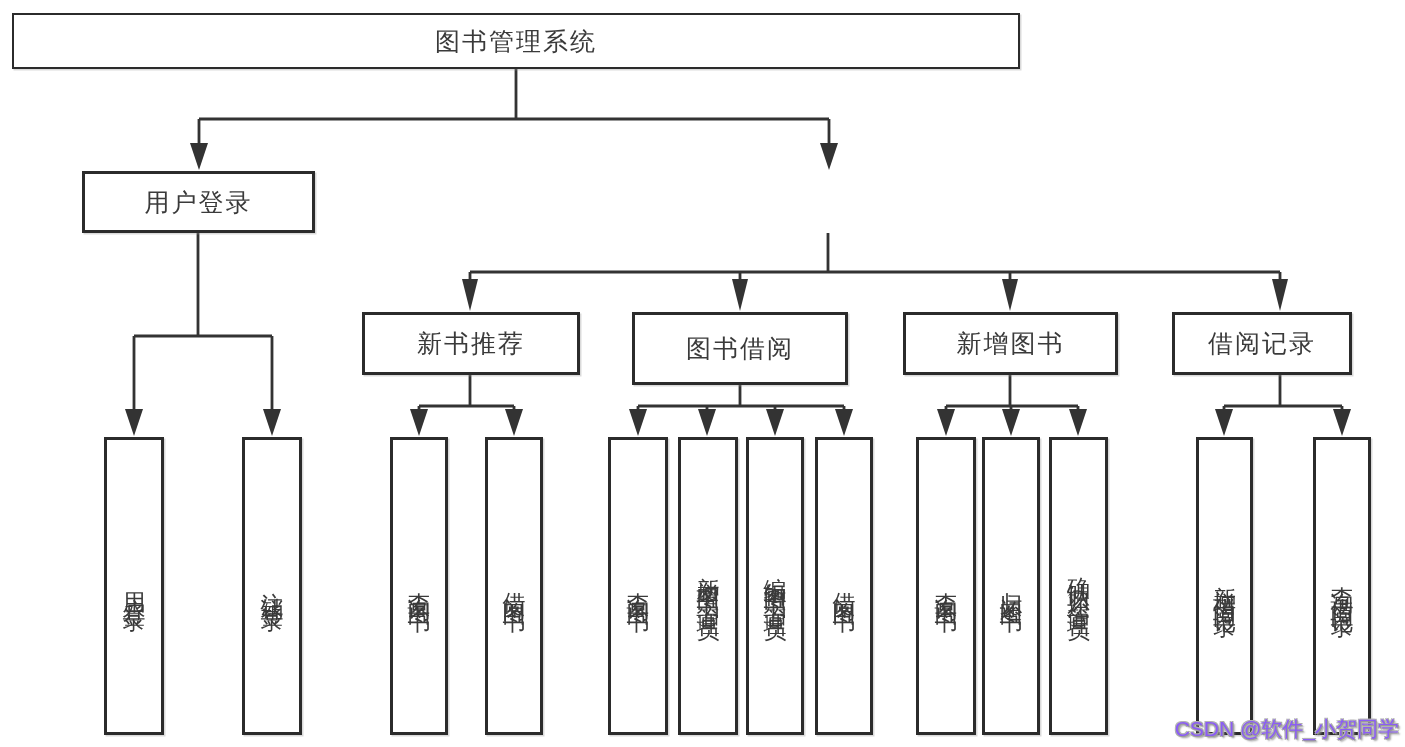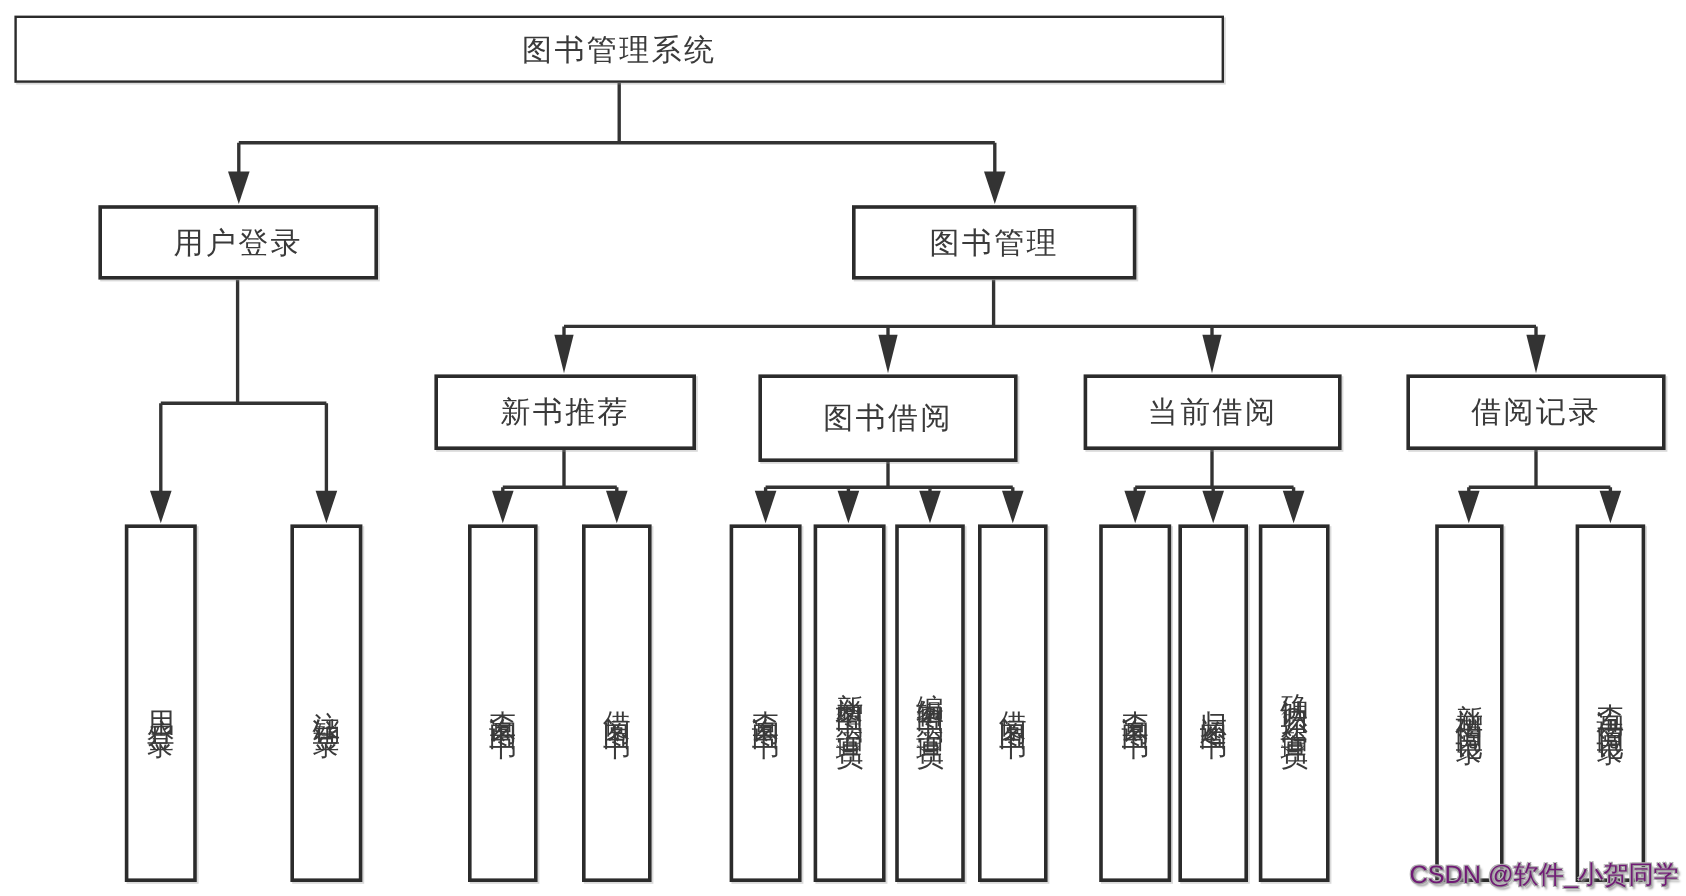--- a/index.html
+++ b/index.html
@@ -30,21 +30,21 @@
   .box.v span{
     writing-mode:vertical-rl;
     text-orientation:mixed;
     letter-spacing:6px;
     line-height:1;
   }
   #watermark{
     position:absolute;
     right:6px;bottom:4px;
     font-size:21px;
-    color:#701a75;
+    color:#8b5cf6;
     text-shadow:1px 1px 0 #9a9a9a,-1px -1px 0 #b5b5b5,1px -1px 0 #ababab,-1px 1px 0 #ababab,2px 2px 2px #8d8d8d;
     white-space:nowrap;
   }
 </style>
 </head>
 <body>
 
 <div id="canvas">
 
   <svg id="connectors" viewBox="0 0 1405 747" xmlns="http://www.w3.org/2000/svg">
@@ -86,26 +86,25 @@
     <g>
       <path d="M1280 375 V406 M1224 406 H1342 M1224 406 V411 M1342 406 V411"></path>
       <polygon points="1215,409 1233,409 1224,436"></polygon>
       <polygon points="1333,409 1351,409 1342,436"></polygon>
     </g>
   </svg>
 
   <div class="box h root" style="left:12px;top:13px;width:1008px;height:56px;">图书管理系统</div>
 
   <div class="box h" style="left:82px;top:171px;width:233px;height:62px;">用户登录</div>
-  <div class="box h" style="left:710px;top:171px;width:237px;height:62px;">图书管理</div>
 
   <div class="box h" style="left:362px;top:312px;width:218px;height:63px;text-align:center;">新书推荐</div>
   <div class="box h" style="left:632px;top:312px;width:216px;height:73px;">图书借阅</div>
-  <div class="box h" style="left:903px;top:312px;width:215px;height:63px;">当前借阅</div>
-  <div class="box h" style="left:1172px;top:312px;width:216px;height:63px;">借阅记录</div>
+  <div class="box h" style="left:903px;top:312px;width:215px;height:63px;">新增图书</div>
+  <div class="box h" style="left:1172px;top:312px;width:180px;height:63px;">借阅记录</div>
 
   <div class="box v" style="left:104px;top:437px;width:60px;height:298px;">
     <span>用户登录</span>
   </div>
   <div class="box v" style="left:242px;top:437px;width:60px;height:298px;">
     <span>注销登录</span>
   </div>
 
   <div class="box v" style="left:390px;top:437px;width:58px;height:298px;">
     <span>查询图书</span>

